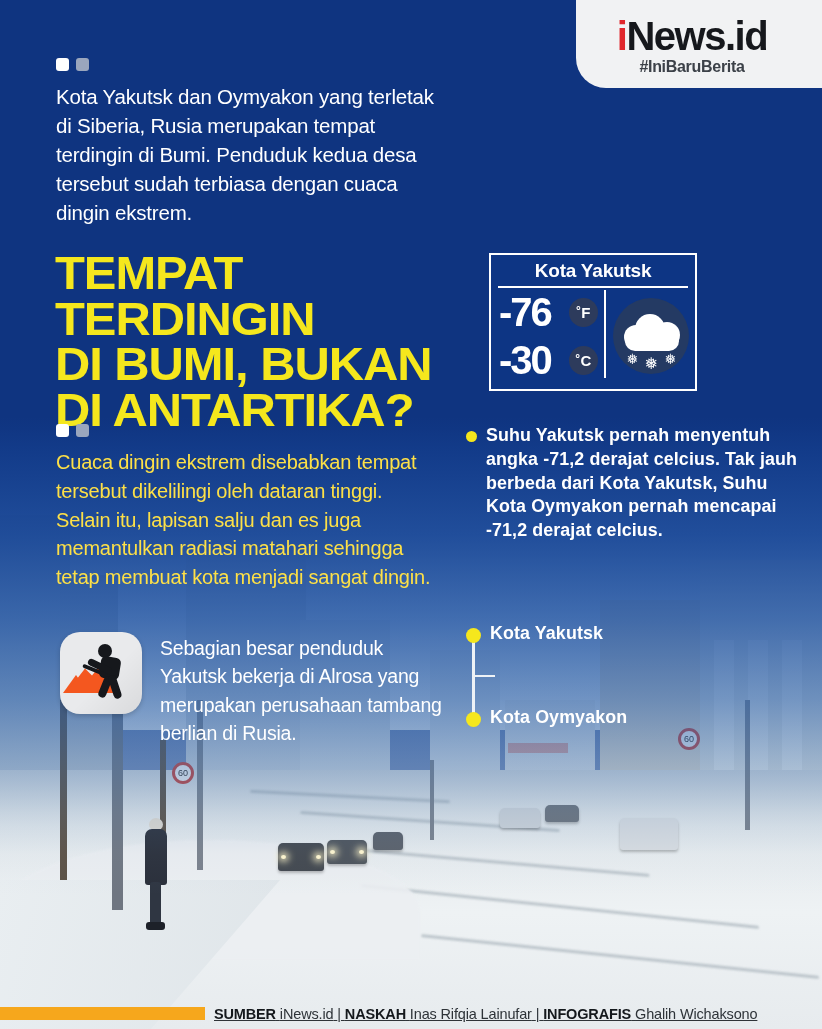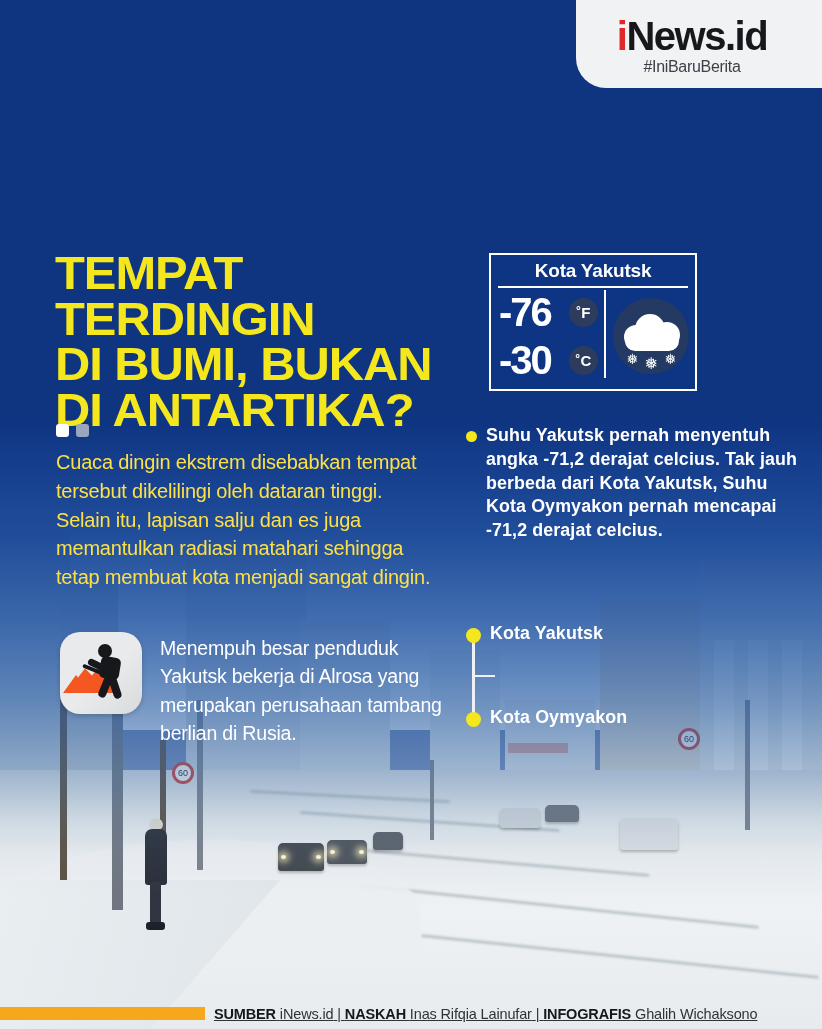--- a/index.html
+++ b/index.html
@@ -89,21 +89,21 @@
   }
   .logo-plate .brand {
     position:absolute; left:0; right:14px; top:14px;
     text-align:center;
     font-size:40px; font-weight:bold; letter-spacing:-1.5px;
     color:#16181c; font-family:"Liberation Sans", sans-serif;
   }
   .logo-plate .brand .i { color:#e0272c; }
   .logo-plate .tag {
     position:absolute; left:0; right:14px; top:58px;
-    text-align:center; font-size:16px; font-weight:normal;
+    text-align:center; font-size:16px; font-weight:bold;
     color:#3c4148; letter-spacing:-.3px;
   }
 
   
   .sq-marks { display:flex; gap:7px; }
   .sq { width:13px; height:13px; border-radius:3px; }
   .sq.a { background:#ffffff; }
   .sq.b { background:#9aa6bd; }
 
   
@@ -304,20 +304,27 @@
     </div>
   </div>
 
   <div class="blue-wash"></div>
 
   <div class="logo-plate">
     <div class="brand"><span class="i">i</span><span>News.id</span></div>
     <div class="tag">#IniBaruBerita</div>
   </div>
 
+  <div class="intro">
+    <div class="sq-marks">
+      <div class="sq a"></div>
+      <div class="sq b"></div>
+    </div>
+    <p>Kota Yakutsk dan Oymyakon yang terletak di Siberia, Rusia merupakan tempat terdingin di Bumi. Penduduk kedua desa tersebut sudah terbiasa dengan cuaca dingin ekstrem.</p>
+  </div>
 
   <div class="headline">
     <span>TEMPAT TERDINGIN</span>
     <span>DI BUMI, BUKAN</span>
     <span>DI ANTARTIKA?</span>
   </div>
 
   <div class="para2">
     <div class="sq-marks">
       <div class="sq a"></div>
@@ -331,21 +338,21 @@
       <div class="mound2"></div>
       <div class="mound"></div>
       <div class="w-axe"></div>
       <div class="w-head"></div>
       <div class="w-torso"></div>
       <div class="w-arm"></div>
       <div class="w-leg1"></div>
       <div class="w-leg2"></div>
       <div class="shade"></div>
     </div>
-    <p>Menempuh besar penduduk Yakutsk bekerja  di Alrosa yang merupakan perusahaan tambang berlian di Rusia.</p>
+    <p>Sebagian besar penduduk Yakutsk bekerja  di Alrosa yang merupakan perusahaan tambang berlian di Rusia.</p>
   </div>
 
   <div class="weather">
     <div class="wtitle">Kota Yakutsk</div>
     <div class="wrule"></div>
     <div class="wbody">
       <div class="temps">
         <div class="trow">
           <div class="tval">-76</div>
           <div class="unit">˚F</div>

